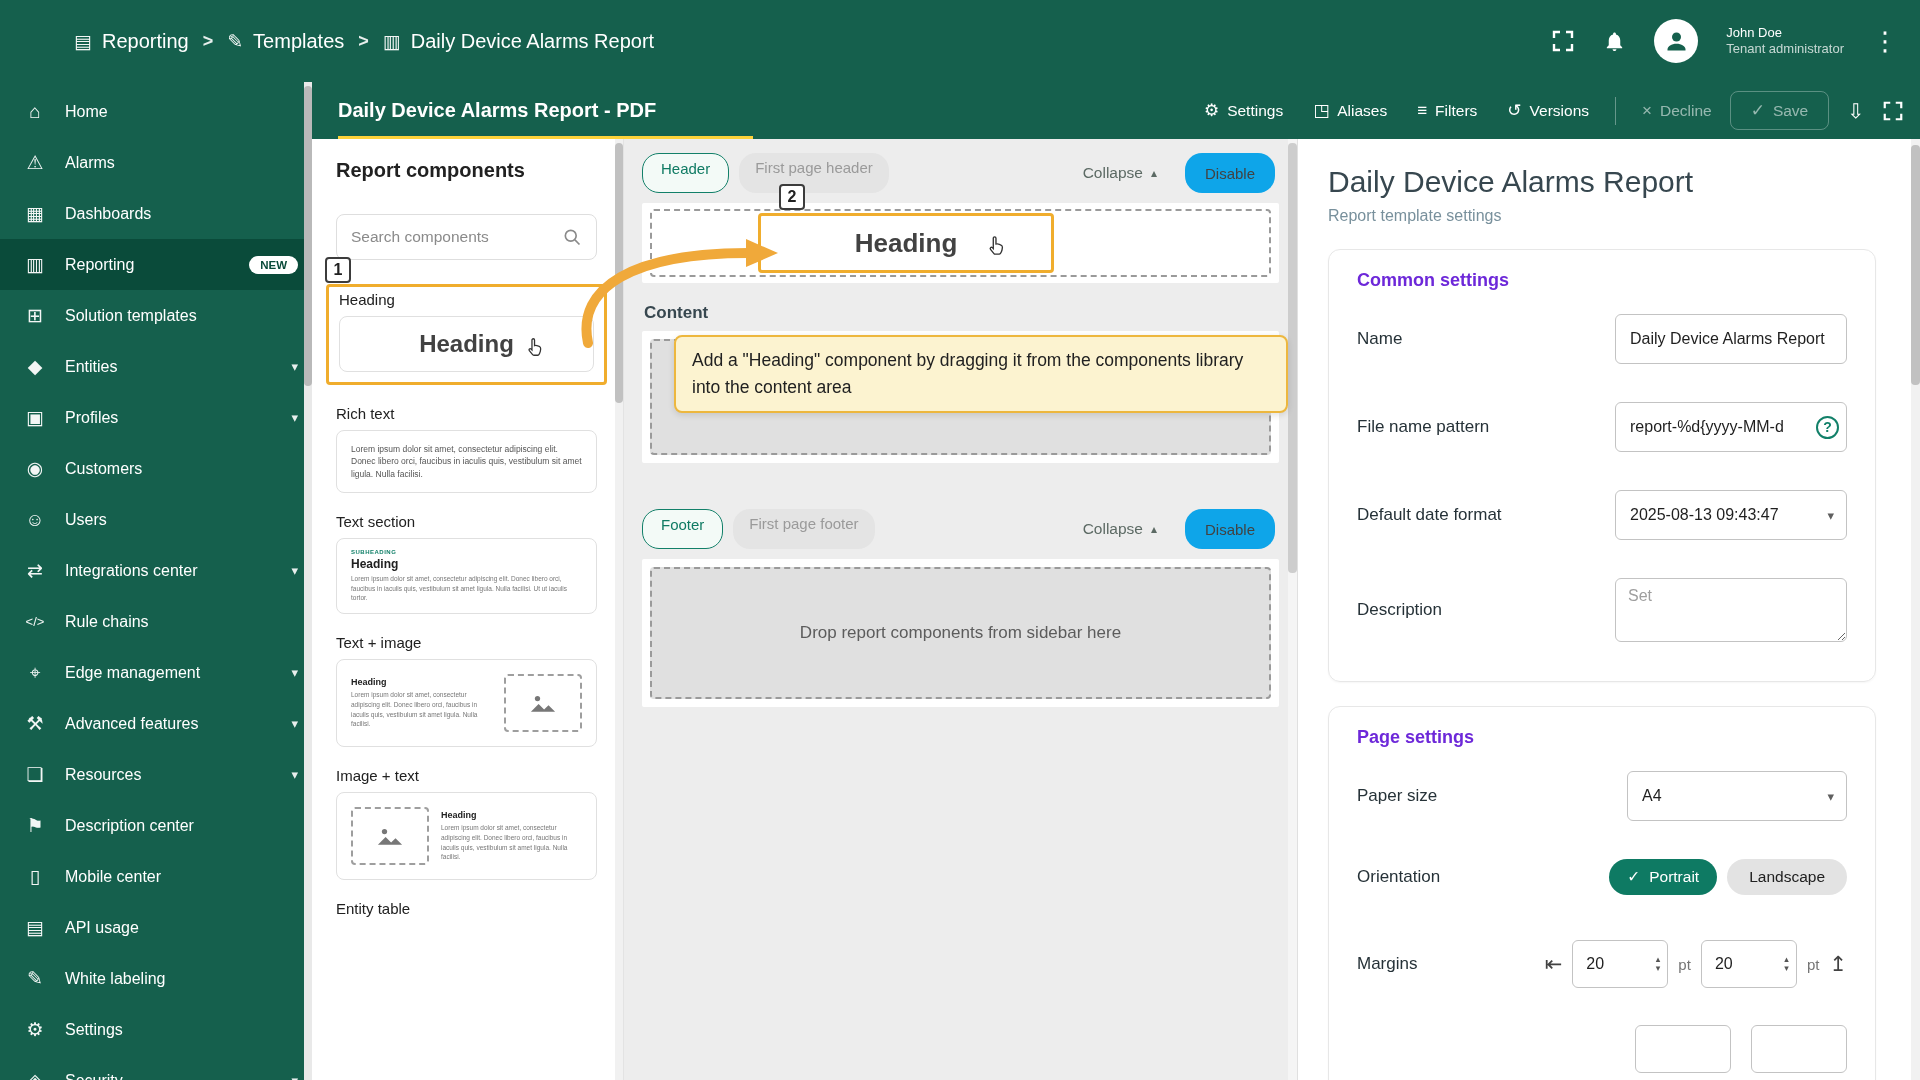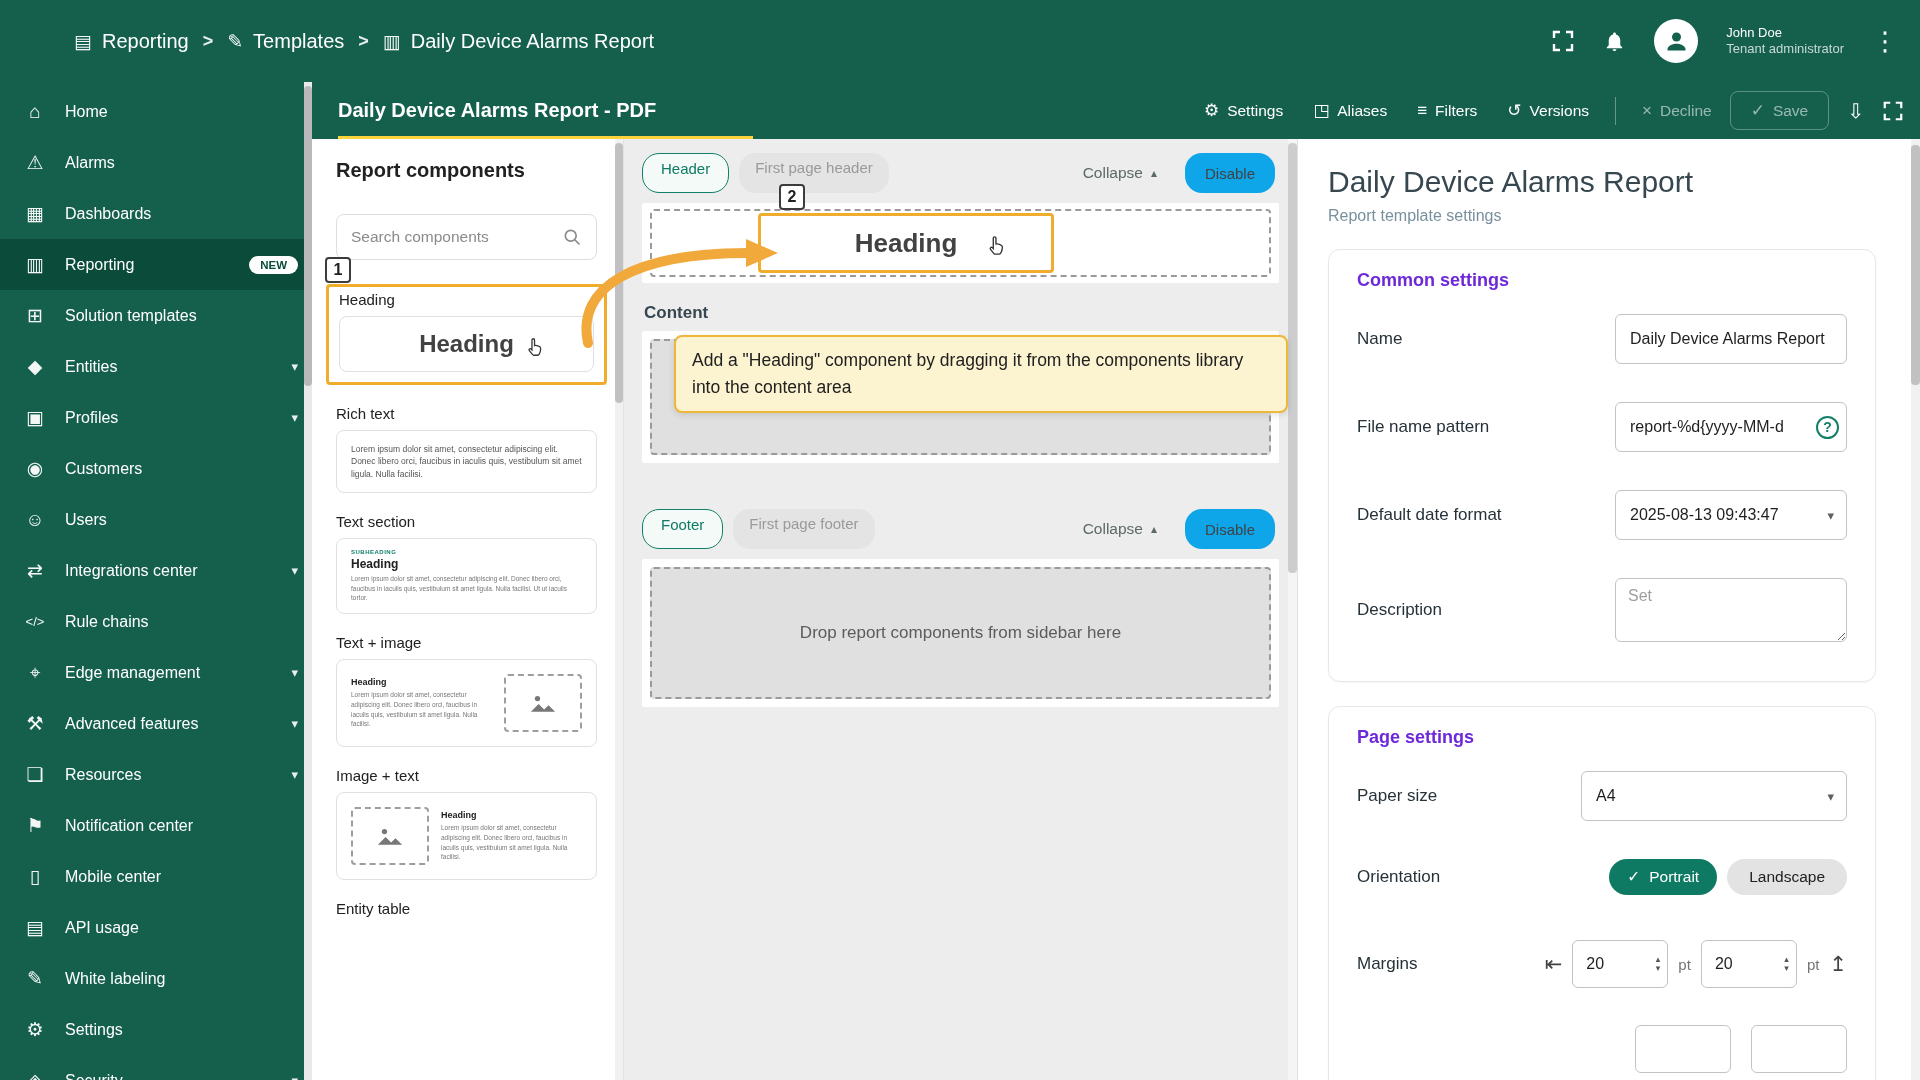--- a/index.html
+++ b/index.html
@@ -110,21 +110,21 @@
   .card-title { font-size:18px; font-weight:600; color:#6d28d9; margin-bottom:4px; }
   .field-row { display:flex; align-items:center; padding:19px 0; }
   .field-label { font-size:17px; color:#263238; }
   .text-field { margin-left:auto; width:232px; height:50px; border:1px solid #c3c3c3; border-radius:6px; display:flex; align-items:center; padding:0 14px; position:relative; }
   .text-field input { border:none; outline:none; width:100%; font-size:16px; color:#1f1f1f; font-family:inherit; background:transparent; white-space:nowrap; overflow:hidden; }
   .help-circle { position:absolute; right:7px; width:23px; height:23px; border:2px solid #128069; border-radius:50%; color:#128069; font-size:14px; font-weight:bold; display:flex; align-items:center; justify-content:center; background:#fff; cursor:pointer; }
   .fld-caret { position:absolute; right:12px; color:#5f5f5f; font-size:13px; cursor:pointer; }
   .pad-r { padding-right:36px; }
   .desc-area { margin-left:auto; width:232px; height:64px; border:1px solid #c3c3c3; border-radius:6px; padding:8px 12px; font-size:16px; font-family:inherit; color:#1f1f1f; resize:both; }
   .desc-area::placeholder { color:#9e9e9e; }
-  .select-field { width:266px; }
+  .select-field { width:220px; }
   .chips-right { margin-left:auto; display:flex; gap:10px; align-items:center; }
   .chip-portrait { background:#0e7a63; color:#fff; border:none; border-radius:19px; padding:9px 18px; font-size:15.5px; display:flex; align-items:center; gap:9px; cursor:pointer; font-family:inherit; }
   .chip-landscape { background:#e3e3e3; color:#212121; border:none; border-radius:19px; padding:9px 22px; font-size:15.5px; cursor:pointer; font-family:inherit; }
   .margins-row { align-items:center; padding:26px 0 18px; }
   .margins-ctrls { margin-left:auto; display:flex; align-items:center; gap:10px; }
   .m-icon { font-size:21px; color:#424242; }
   .num-field { display:flex; align-items:center; border:1px solid #c3c3c3; border-radius:6px; height:48px; width:96px; padding:0 7px 0 13px; }
   .num-field input { border:none; outline:none; width:100%; font-size:16px; color:#1f1f1f; font-family:inherit; }
   .steppers { display:flex; flex-direction:column; line-height:1; color:#555; }
   .steppers span { font-size:9px; cursor:pointer; }
@@ -242,21 +242,21 @@
           <span>Advanced features</span>
           <span class="nav-chevron">▾</span>
         </div>
       <div class="nav-item">
           <span class="nav-icon">❏</span>
           <span>Resources</span>
           <span class="nav-chevron">▾</span>
         </div>
       <div class="nav-item">
           <span class="nav-icon">⚑</span>
-          <span>Notification center</span>
+          <span>Description center</span>
         </div>
       <div class="nav-item">
           <span class="nav-icon">▯</span>
           <span>Mobile center</span>
         </div>
       <div class="nav-item">
           <span class="nav-icon">▤</span>
           <span>API usage</span>
         </div>
       <div class="nav-item">

